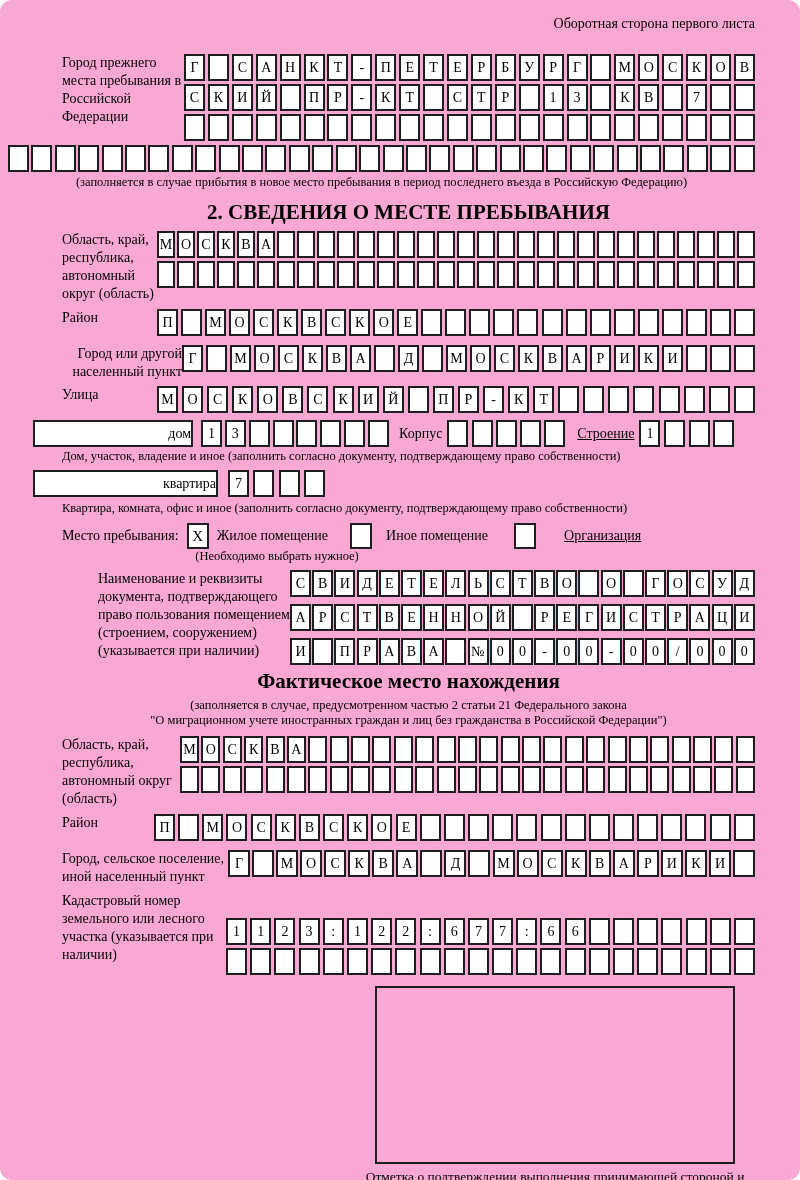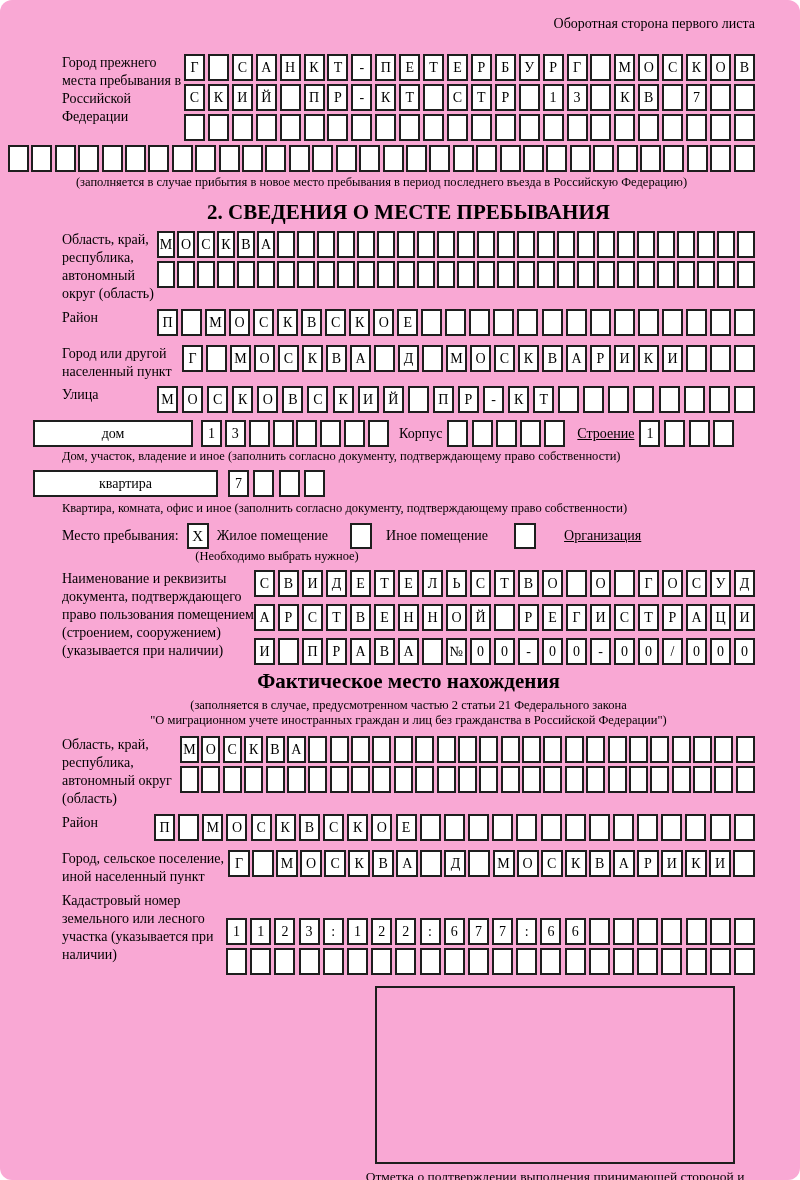--- a/index.html
+++ b/index.html
@@ -20,21 +20,21 @@
     border:2px solid #1e1e1e; background:#fff;
     font-size:14px; line-height:23px; text-align:center;
   }
 
   .caption { font-size:12.5px; }
   .caption.center { text-align:center; }
   .sec-title { text-align:center; font-weight:bold; font-size:21px; margin:10px 0 4px 0; }
 
   .widebox {
     box-sizing:border-box; height:27px; border:2px solid #1e1e1e;
-    font-size:14px; line-height:23px; text-align:center; background:#fff; flex:0 0 auto;
+    font-size:14px; line-height:23px; text-align:right; background:#fff; flex:0 0 auto;
   }
   .inline-row { display:flex; align-items:center; }
   .lbl-inline { font-size:14px; white-space:nowrap; }
 
   .chk {
     box-sizing:border-box; width:22px; height:26px; border:2px solid #1e1e1e;
     font-size:15px; line-height:22px; text-align:center; flex:0 0 auto; background:#fff;
   }
 
   .stamp-wrap { width:400px; margin-left:auto; margin-top:8px; }
@@ -267,21 +267,21 @@
             <span class="cell"></span>
             <span class="cell"></span>
             <span class="cell"></span>
             <span class="cell"></span>
             <span class="cell"></span>
           </div>
       </div>
     </div>
 
     <div class="field">
-      <div class="flabel" style="width:120px;">Город или другой населенный пункт</div>
+      <div class="flabel" style="width:120px;text-align:right;">Город или другой населенный пункт</div>
       <div class="frows">
         <div class="boxrow" style="--bw:21px;">
             <span class="cell">Г</span>
             <span class="cell"></span>
             <span class="cell">М</span>
             <span class="cell">О</span>
             <span class="cell">С</span>
             <span class="cell">К</span>
             <span class="cell">В</span>
             <span class="cell">А</span>
@@ -382,21 +382,21 @@
       <div class="lbl-inline">Место пребывания:</div>
       <div class="chk" style="margin-left:8px;">X</div>
       <div class="lbl-inline" style="margin-left:8px;">Жилое помещение</div>
       <div class="chk" style="margin-left:22px;"></div>
       <div class="lbl-inline" style="margin-left:14px;">Иное помещение</div>
       <div class="chk" style="margin-left:26px;"></div>
       <div class="lbl-inline" style="margin-left:28px;text-decoration:underline;">Организация</div>
     </div>
     <div class="caption center" style="width:430px;">(Необходимо выбрать нужное)</div>
 
-    <div class="field" style="margin-top:6px;">
+    <div class="field" style="margin-top:6px;margin-left:36px;">
       <div class="flabel" style="width:192px;">Наименование и реквизиты документа, подтверждающего право пользования помещением (строением, сооружением) (указывается при наличии)</div>
       <div class="frows">
         <div class="boxrow" style="--bw:21px; margin-bottom:7px;">
             <span class="cell">С</span>
             <span class="cell">В</span>
             <span class="cell">И</span>
             <span class="cell">Д</span>
             <span class="cell">Е</span>
             <span class="cell">Т</span>
             <span class="cell">Е</span>

